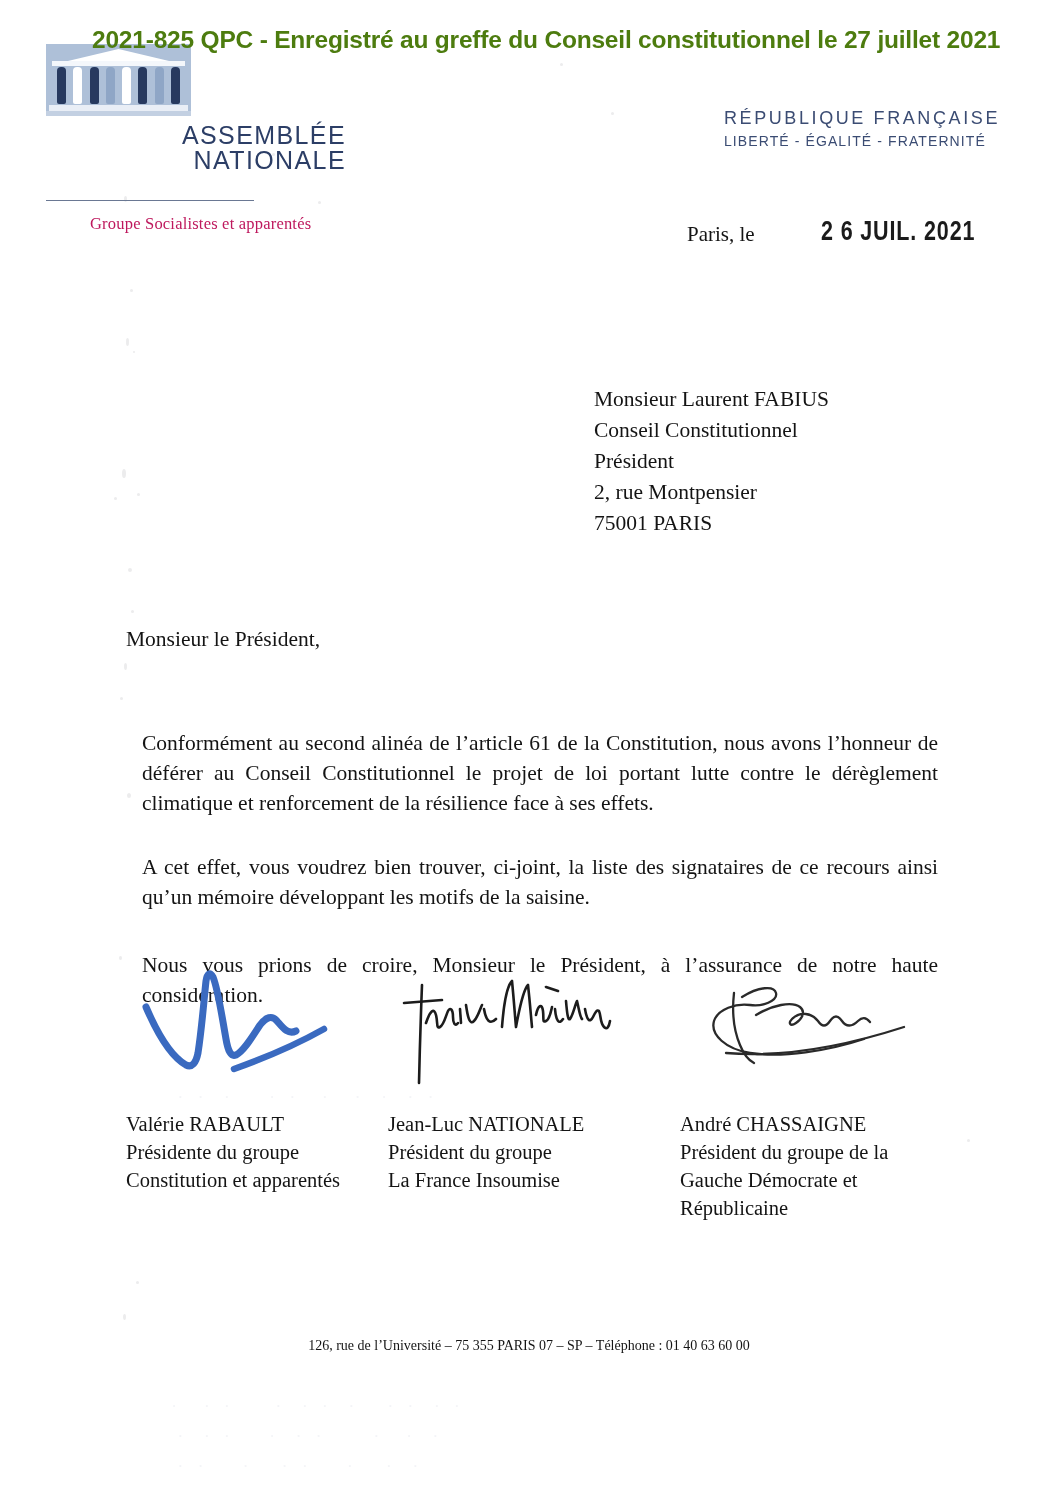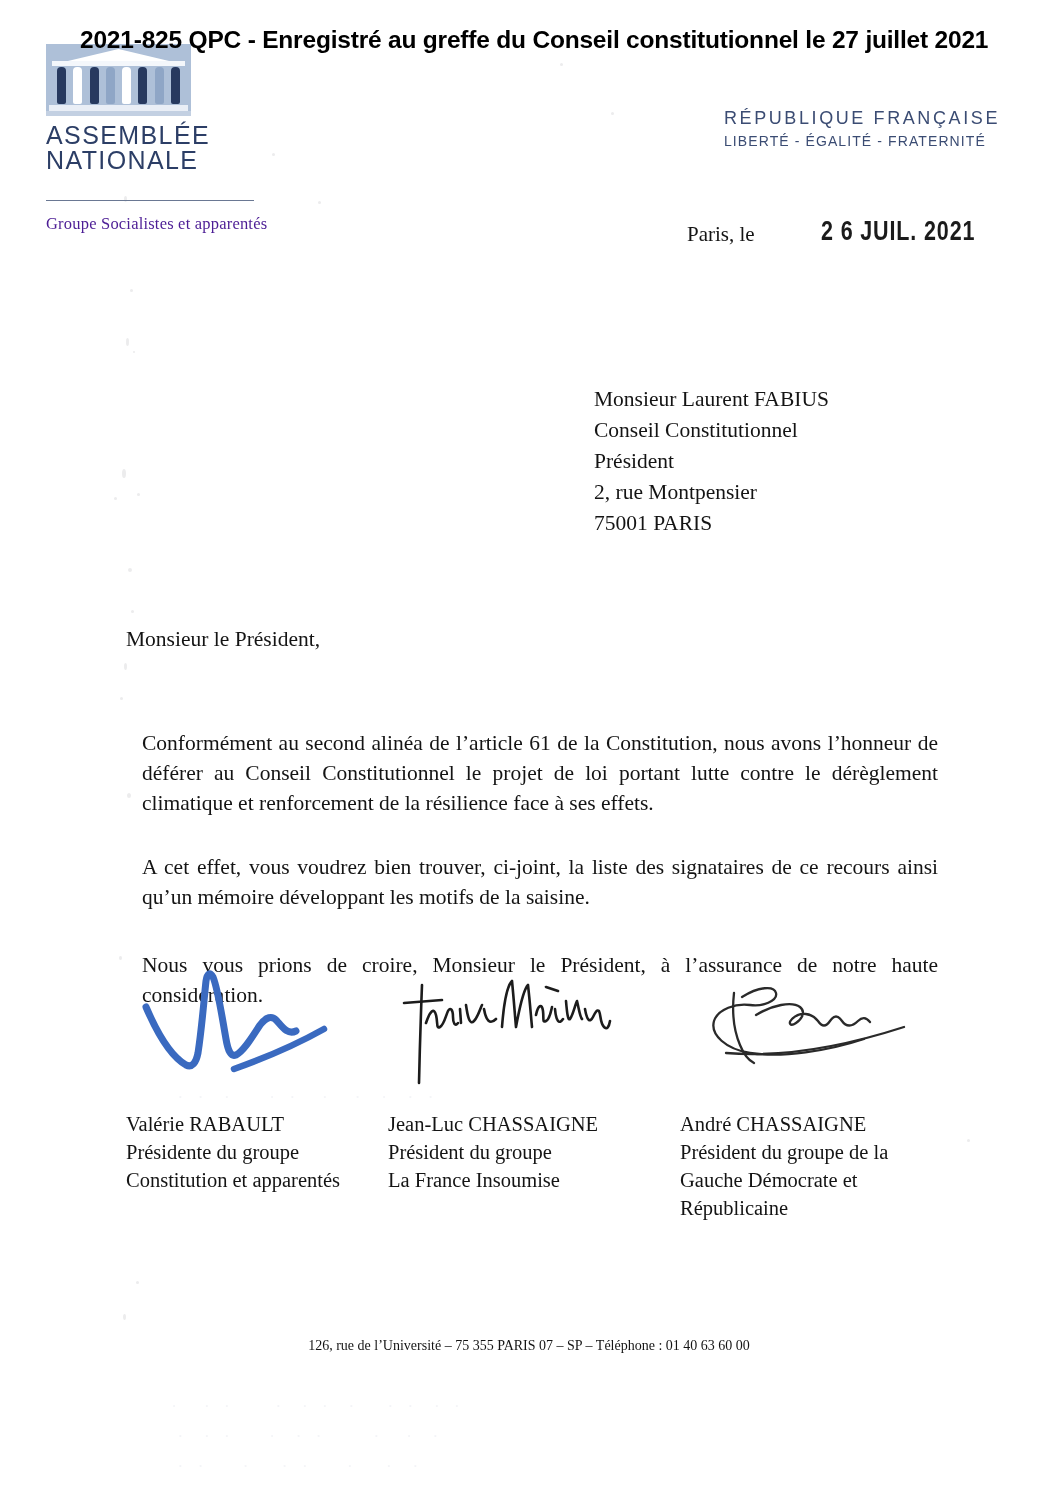--- a/index.html
+++ b/index.html
@@ -40,26 +40,26 @@
     font-size: 17px;
     line-height: 30px;
     letter-spacing: 2px;
     white-space: pre;
     user-select: none;
   }
 
   
   .registry-stamp {
     position: absolute;
-    left: 80px;
+    left: 92px;
     top: 26px;
     font-family: "Liberation Sans", "DejaVu Sans", sans-serif;
     font-size: 24.5px;
     font-weight: 600;
-    color: #000000;
+    color: #4d7c0f;
     letter-spacing: -.2px;
     white-space: nowrap;
     z-index: 6;
   }
 
   
   .letterhead {
     position: absolute;
     left: 46px;
     top: 44px;
@@ -124,32 +124,34 @@
     background: #c3d0e2;
   }
   .wordmark {
     margin-top: 7px;
     font-family: "Liberation Sans", "DejaVu Sans", sans-serif;
     font-size: 25px;
     line-height: 25px;
     font-weight: 400;
     letter-spacing: 1.4px;
     color: #2c3e66;
+    text-align: right;
   }
   .group-rule {
     margin-top: 27px;
     width: 208px;
     height: 1px;
     background: #6a7893;
   }
   .group-name {
     margin-top: 13px;
     font-size: 16.5px;
-    color: #4c1d95;
+    color: #be185d;
     letter-spacing: .2px;
+    margin-left: 44px;
   }
 
   
   .republic {
     position: absolute;
     right: 58px;
     top: 108px;
     text-align: left;
     font-family: "Liberation Sans", "DejaVu Sans", sans-serif;
     color: #3b4c73;
@@ -395,21 +397,21 @@
 
     </div>
 
     <div class="sig-names">
       <div class="sig-col a">
         <div class="nm">Valérie RABAULT</div>
         <div>Présidente du groupe</div>
         <div>Constitution et apparentés</div>
       </div>
       <div class="sig-col b">
-        <div class="nm">Jean-Luc CHASSAIGNE</div>
+        <div class="nm">Jean-Luc NATIONALE</div>
         <div>Président du groupe</div>
         <div>La France Insoumise</div>
       </div>
       <div class="sig-col c">
         <div class="nm">André CHASSAIGNE</div>
         <div>Président du groupe de la</div>
         <div>Gauche Démocrate et</div>
         <div>Républicaine</div>
       </div>
     </div>

